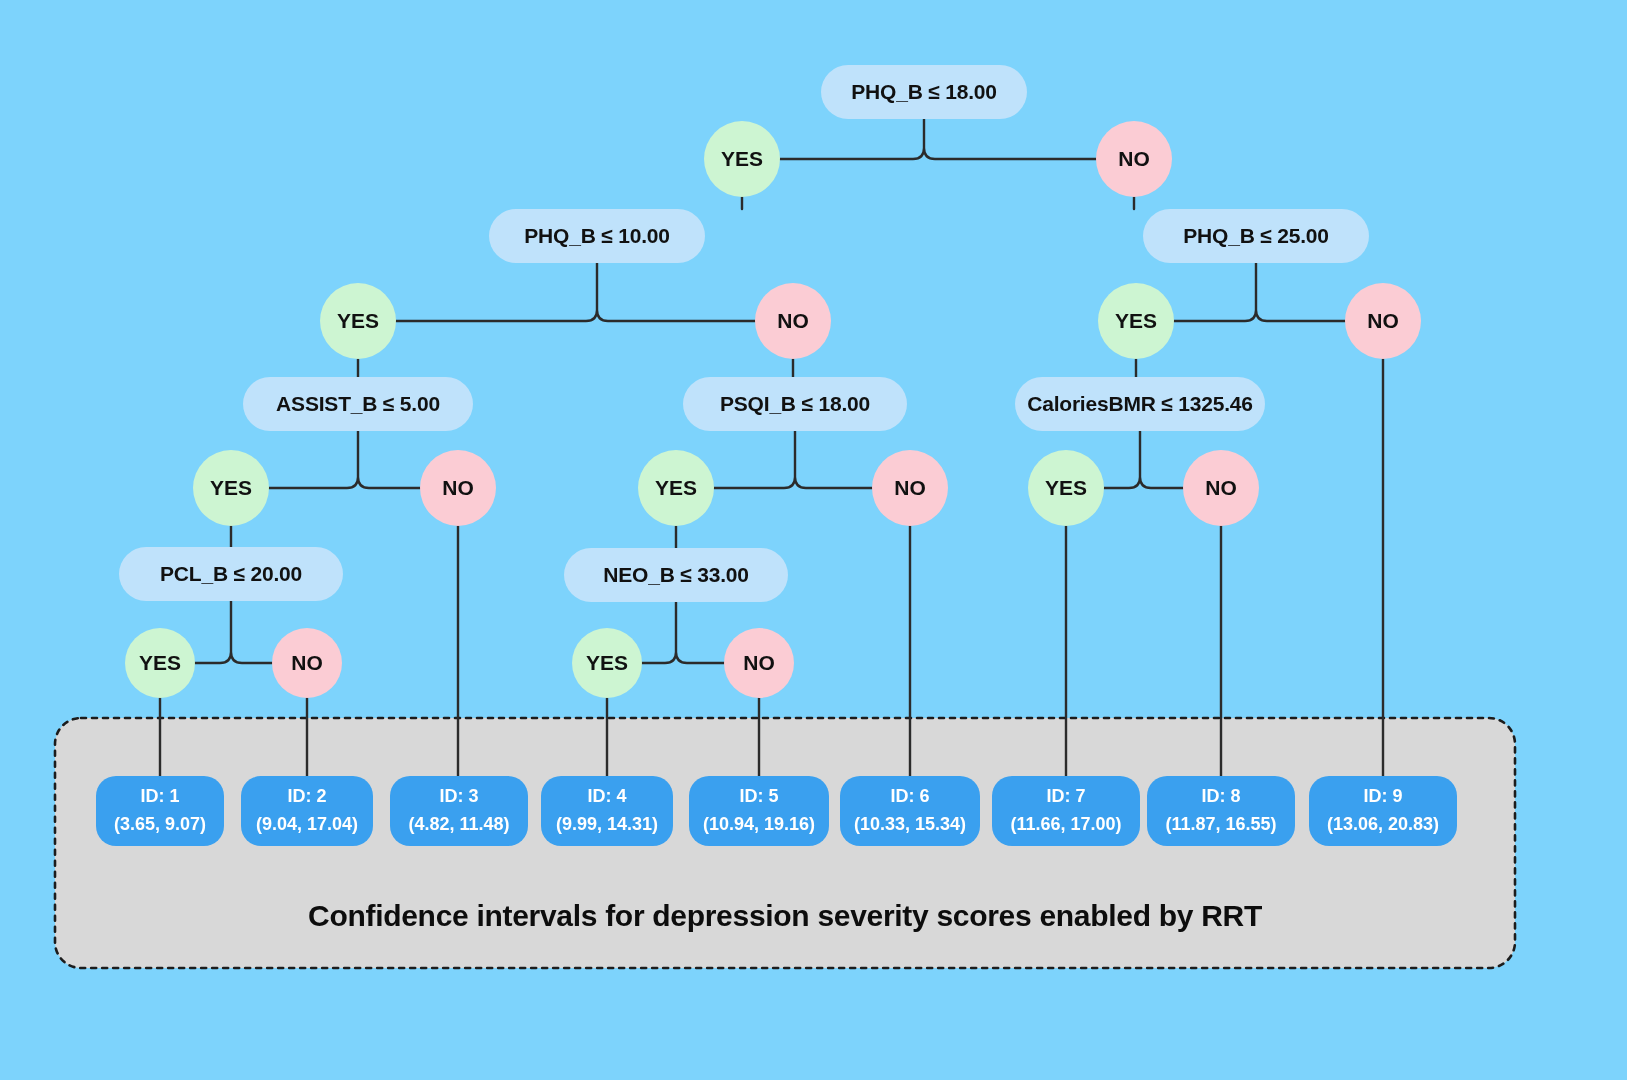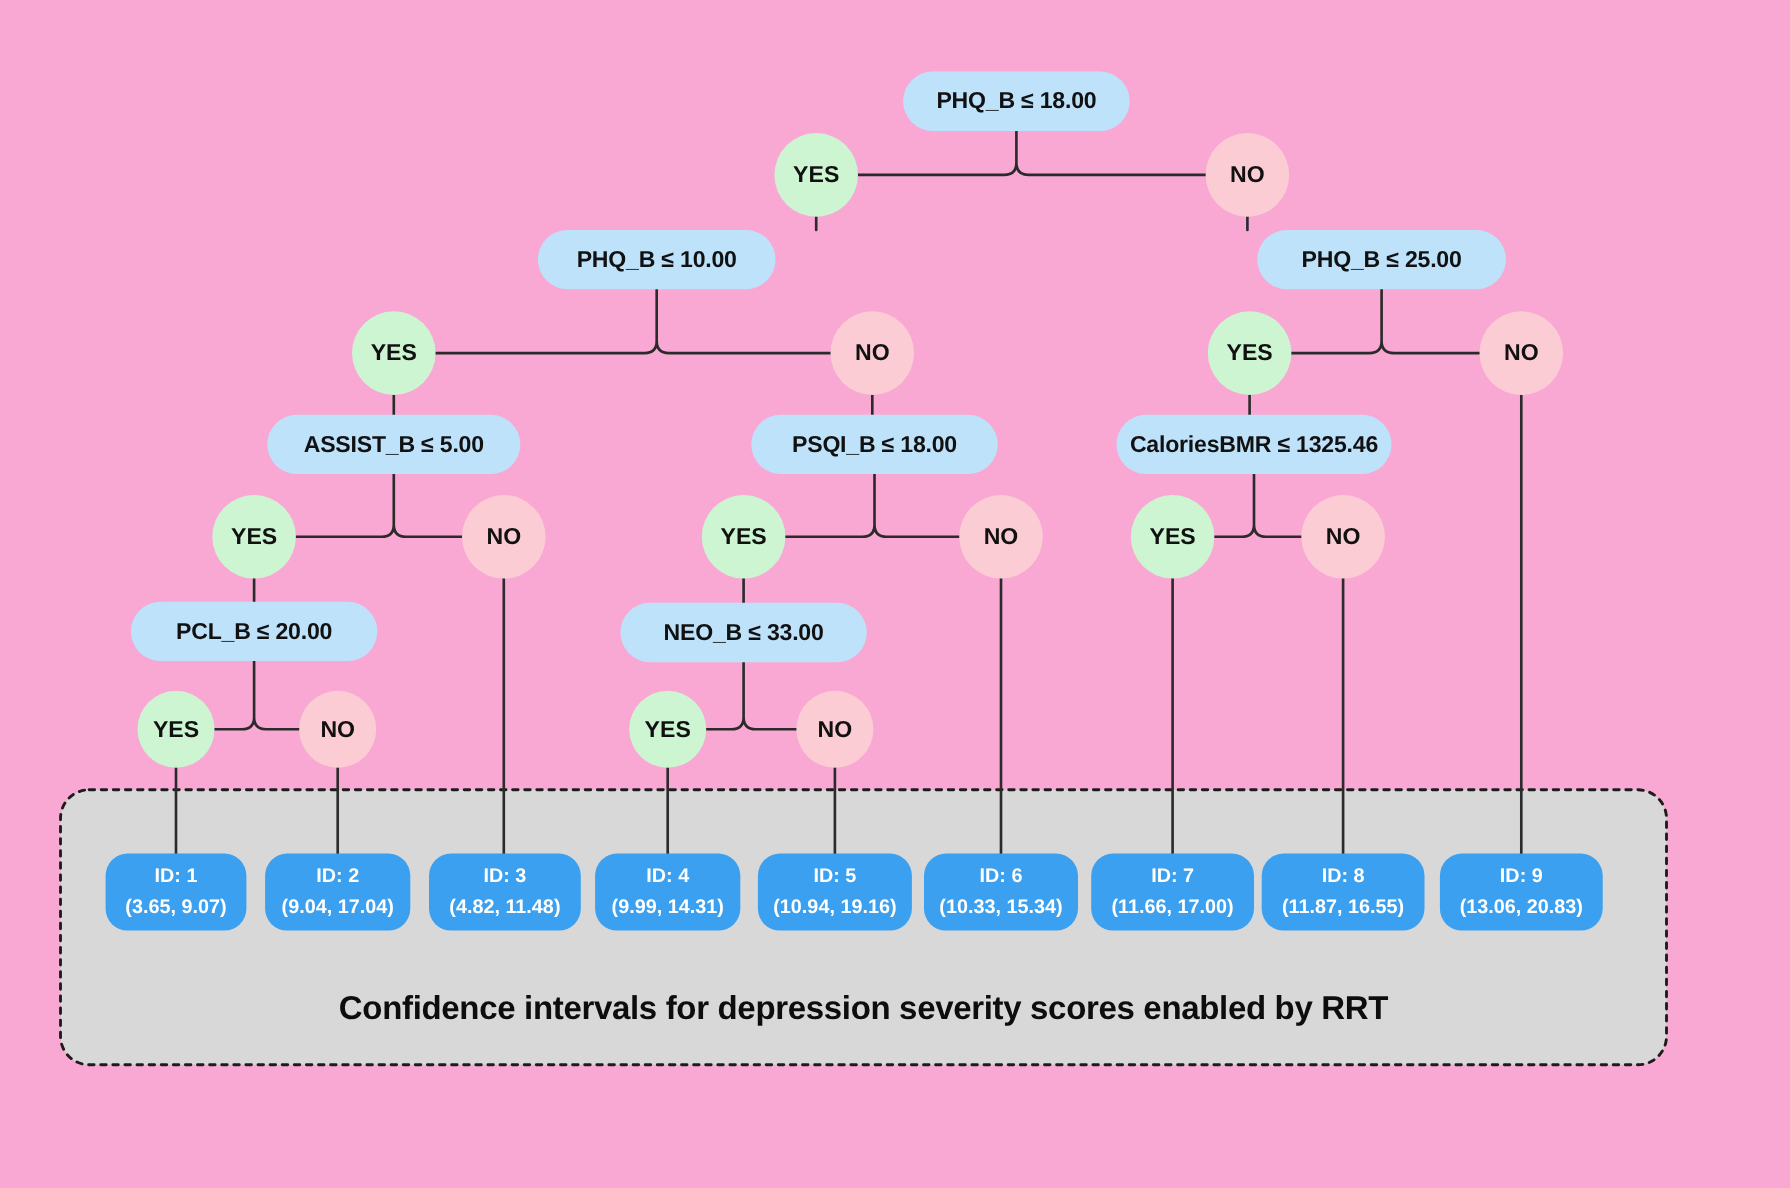--- a/index.html
+++ b/index.html
@@ -7,21 +7,21 @@
     padding: 0;
     background: #ffffff;
   }
   body {
     font-family: "Liberation Sans", sans-serif;
   }
   #stage {
     position: relative;
     width: 1627px;
     height: 1080px;
-    background: #f9a8d4;
+    background: #7dd3fc;
     overflow: hidden;
   }
   svg.tree {
     position: absolute;
     left: 0;
     top: 0;
     width: 1627px;
     height: 1080px;
     display: block;
   }

